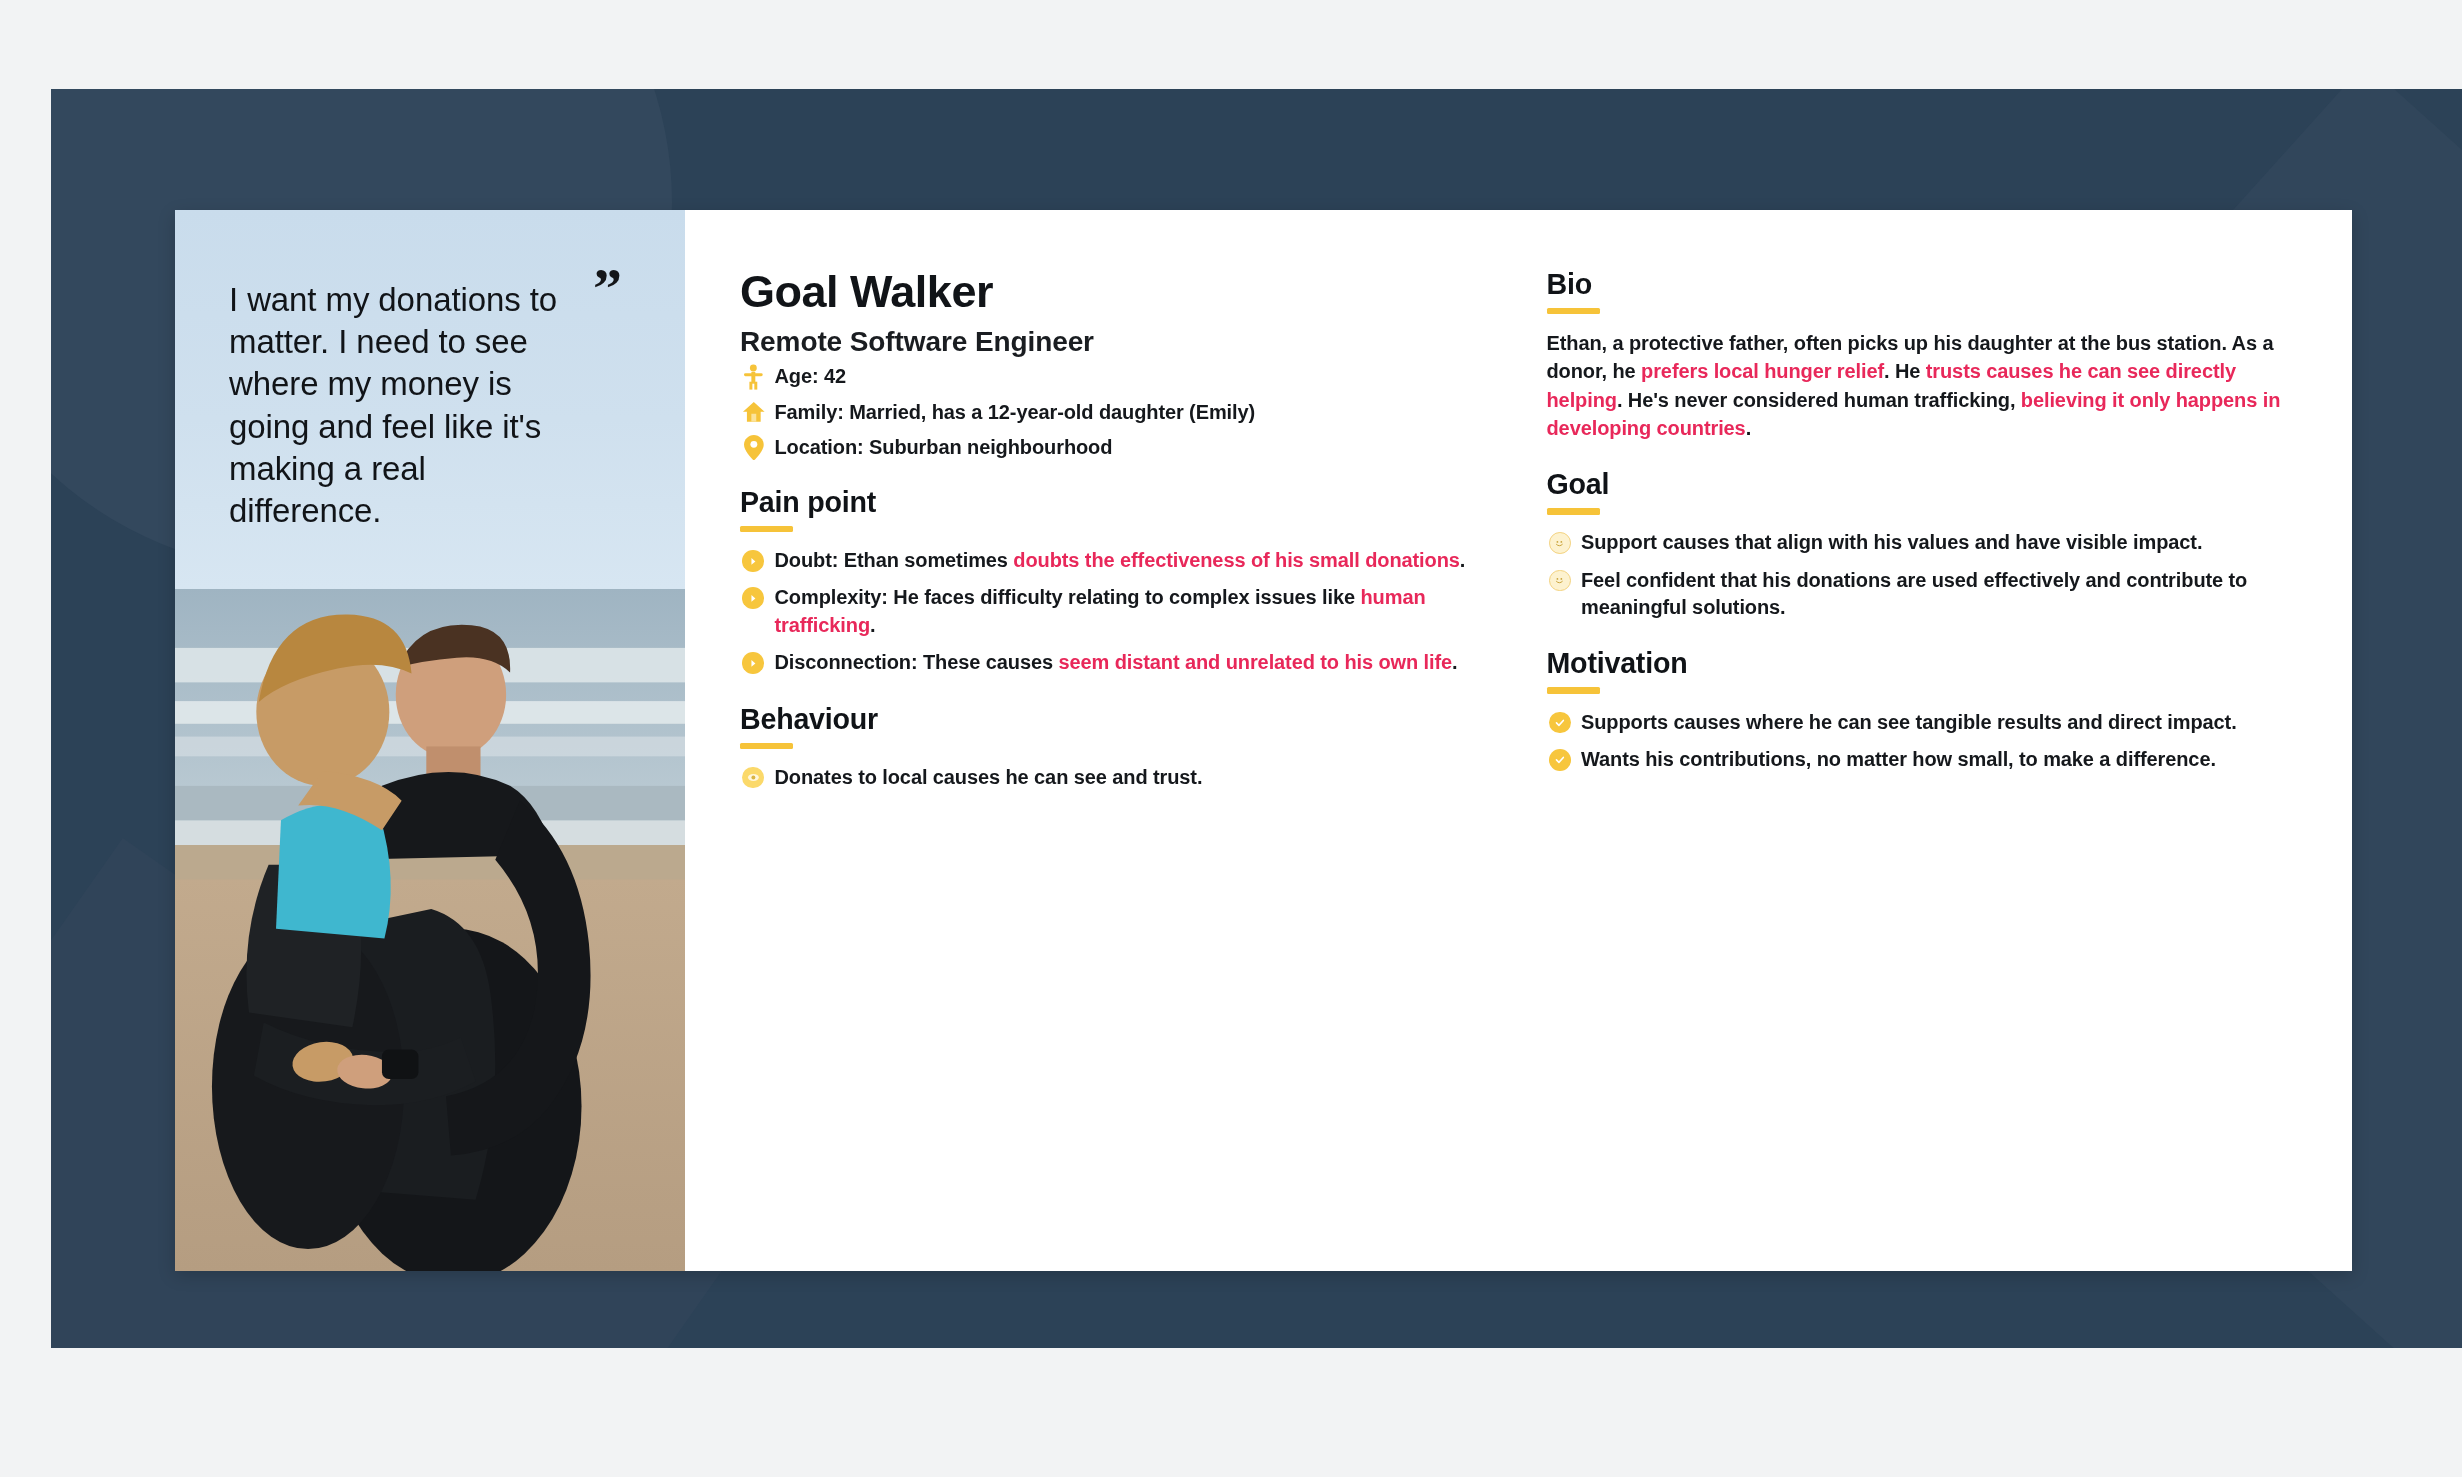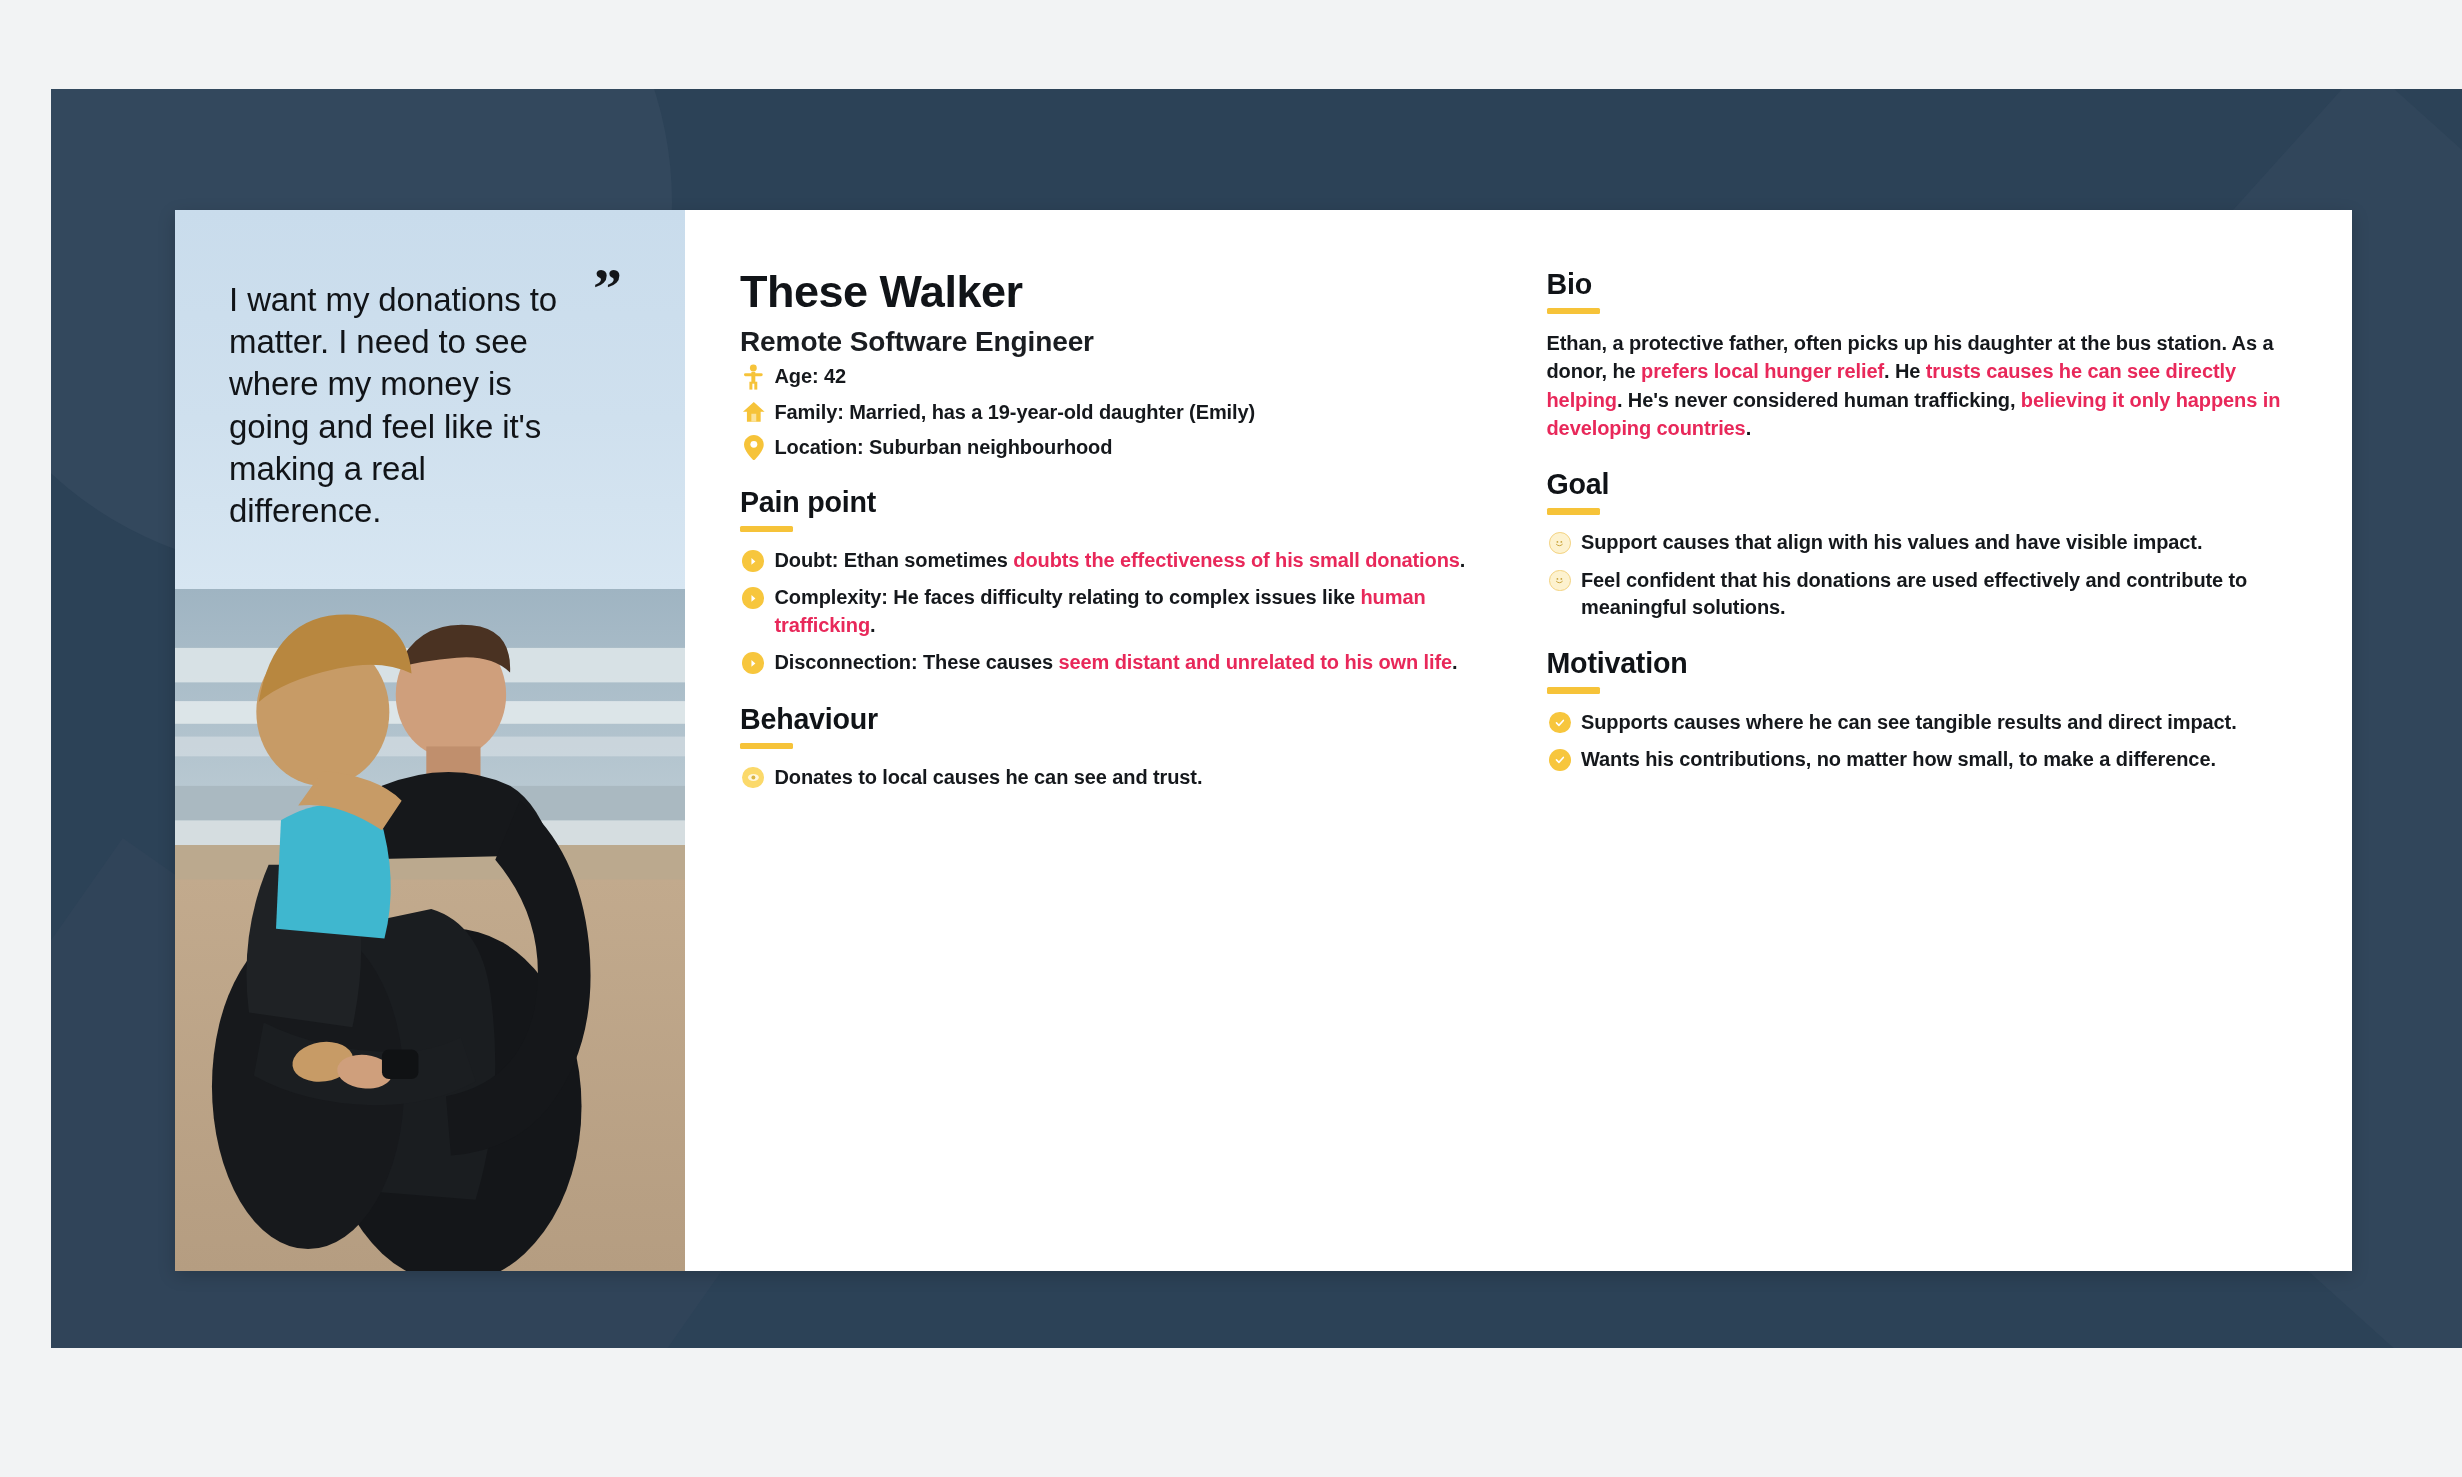--- a/index.html
+++ b/index.html
@@ -260,21 +260,21 @@
           <path d="M700 430 q120 100 140 290 q20 200 -80 330 q-70 90 -200 100 l-10 -120 q150 -30 180 -180 q30 -170 -80 -300z" fill="#15171a"></path>
           <path d="M180 880 q120 60 270 60 q70 0 130 -30 l30 90 q-90 50 -210 48 q-140 -4 -240 -60z" fill="#1b1e21"></path>
           <ellipse cx="300" cy="960" rx="62" ry="40" fill="#c79b66" transform="rotate(-8 300 960)"></ellipse>
           <ellipse cx="385" cy="980" rx="56" ry="34" fill="#cf9f7c" transform="rotate(6 385 980)"></ellipse>
           <rect x="420" y="935" width="74" height="60" rx="14" fill="#101214"></rect>
         </svg>
       </div>
     </div>
 
     <div class="mid-col">
-      <h1 class="person-name">These Walker</h1>
+      <h1 class="person-name">Goal Walker</h1>
       <div class="person-role">Remote Software Engineer</div>
 
       <div class="facts">
         <div class="fact-row">
           <span class="fact-ico">
             <svg width="20.7" height="25.6" viewBox="0 0 42 52">
                 <circle cx="21" cy="8" r="7" fill="#f6c339"></circle>
                 <rect x="17" y="16" width="8" height="24" fill="#f6c339"></rect>
                 <rect x="2" y="19" width="38" height="6" rx="3" fill="#f6c339"></rect>
                 <rect x="13" y="36" width="6" height="16" fill="#f6c339"></rect>
@@ -283,21 +283,21 @@
           </span>
           <span class="fact-txt">Age: 42</span>
         </div>
         <div class="fact-row">
           <span class="fact-ico">
             <svg width="23.6" height="23.6" viewBox="0 0 48 48">
                 <path d="M24 4 L46 24 H38 V44 H10 V24 H2 Z" fill="#f6c339"></path>
                 <rect x="19" y="28" width="10" height="16" fill="#fbe39b"></rect>
               </svg>
           </span>
-          <span class="fact-txt">Family: Married, has a 19-year-old daughter (Emily)</span>
+          <span class="fact-txt">Family: Married, has a 12-year-old daughter (Emily)</span>
         </div>
         <div class="fact-row">
           <span class="fact-ico">
             <svg width="19.7" height="25.6" viewBox="0 0 40 52">
                 <path d="M20 0 C9 0 0 9 0 20 C0 34 20 52 20 52 C20 52 40 34 40 20 C40 9 31 0 20 0 Z" fill="#f6c339"></path>
                 <circle cx="20" cy="19" r="7" fill="#ffffff"></circle>
               </svg>
           </span>
           <span class="fact-txt">Location: Suburban neighbourhood</span>
         </div>

